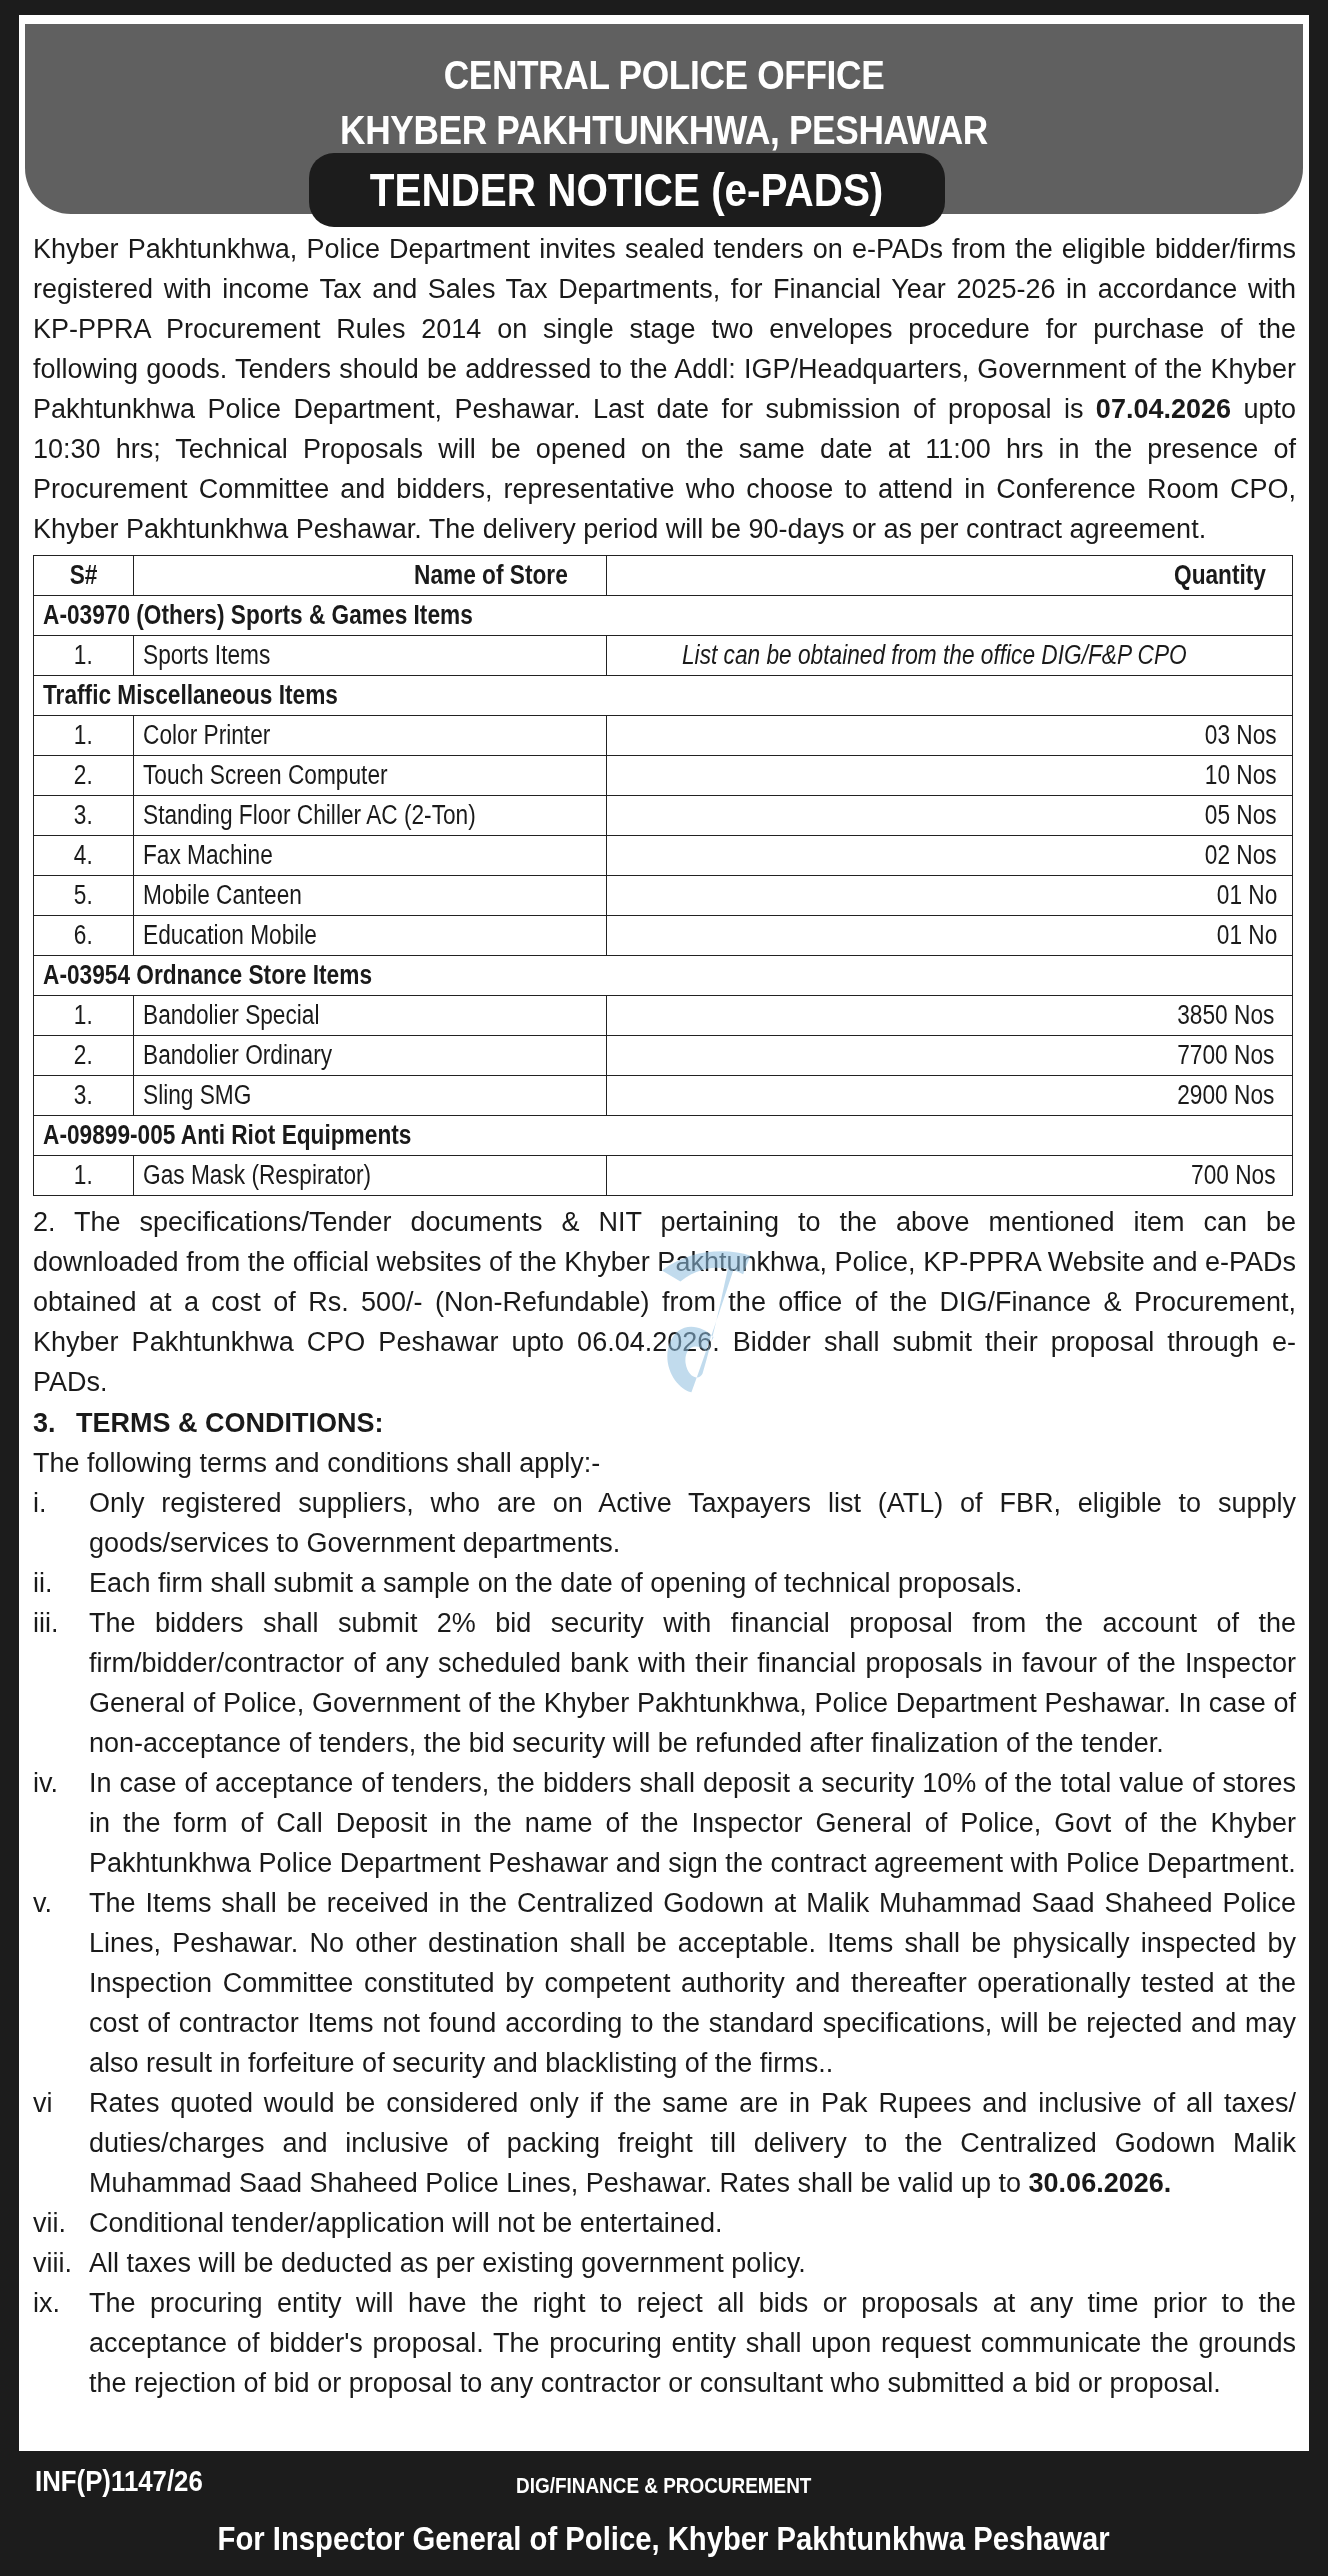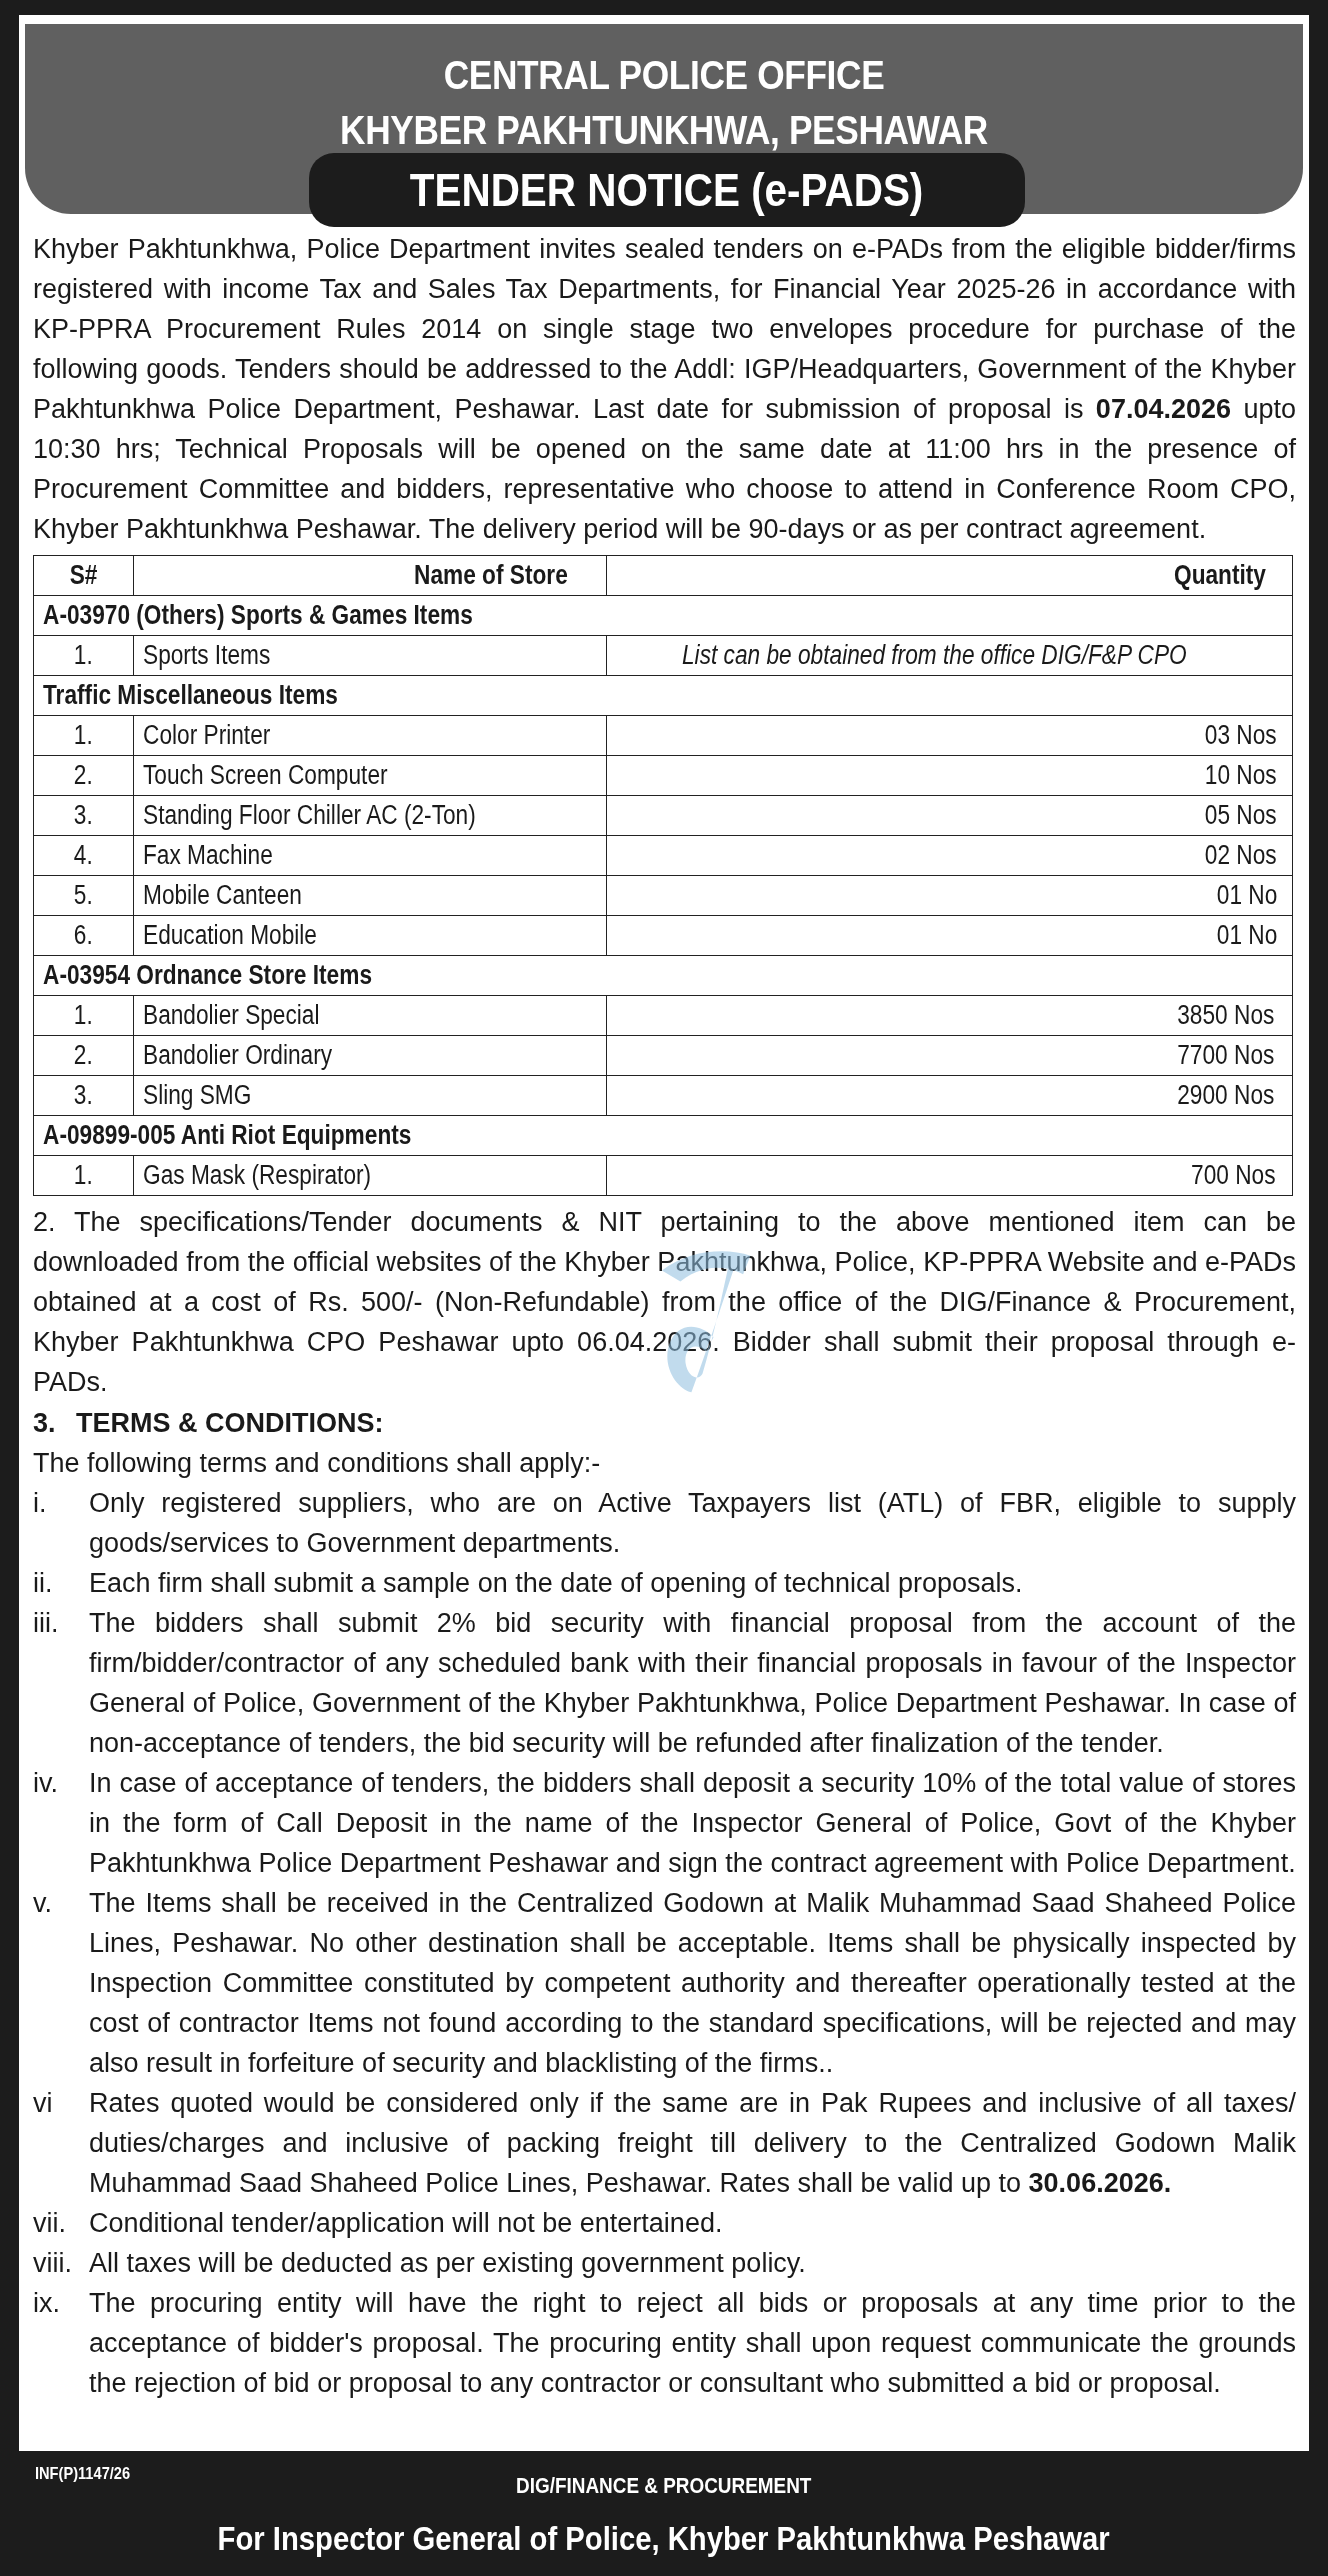--- a/index.html
+++ b/index.html
@@ -16,21 +16,21 @@
     border-radius: 0 0 46px 46px;
     text-align: center; color: #ffffff;
   }
   .banner .line {
     font-weight: bold; font-size: 41px; line-height: 44px; letter-spacing: -0.4px;
     transform: scaleX(0.86); transform-origin: center;
   }
   .banner .line1 { position: absolute; left: 0; right: 0; top: 29.5px; }
   .banner .line2 { position: absolute; left: 0; right: 0; top: 84px; }
   .pill {
-    position: absolute; left: 284px; top: 129px; width: 716px; height: 74px;
+    position: absolute; left: 284px; top: 129px; width: 636px; height: 74px;
     background: #1c1c1c; border-radius: 25px;
     color: #fff; font-weight: bold; font-size: 47px; line-height: 74px; text-align: center;
   }
   .pill span { display: inline-block; transform: scaleX(0.86); }
 
   .body {
     position: absolute; left: 14px; top: 214px; width: 1263px;
     font-size: 27px; line-height: 40px;
   }
   .para { text-align: justify; text-align-last: left; }
@@ -62,21 +62,21 @@
 
   .watermark {
     position: absolute; left: 628px; top: 1226px; width: 111px; height: 155px;
     opacity: 0.55; pointer-events: none;
   }
 
   .footer {
     position: absolute; left: 0; top: 2451px; width: 1328px; height: 125px;
     background: #1c1c1c; color: #ffffff; font-weight: bold;
   }
-  .footer .ref { position: absolute; left: 35px; top: 13.3px; font-size: 17px; }
+  .footer .ref { position: absolute; left: 35px; top: 13.3px; font-size: 30px; }
   .footer .ref span { display:inline-block; transform: scaleX(0.86); transform-origin: left center; }
   .footer .sig1 { position: absolute; left: 0; right: 0; top: 22px; text-align: center; font-size: 22px; }
   .footer .sig2 { position: absolute; left: 0; right: 0; top: 68px; text-align: center; font-size: 34px; }
   .footer .sig1 span, .footer .sig2 span { display: inline-block; transform: scaleX(0.86); }
 </style>
 </head>
 <body>
 
 <div class="sheet">
 

